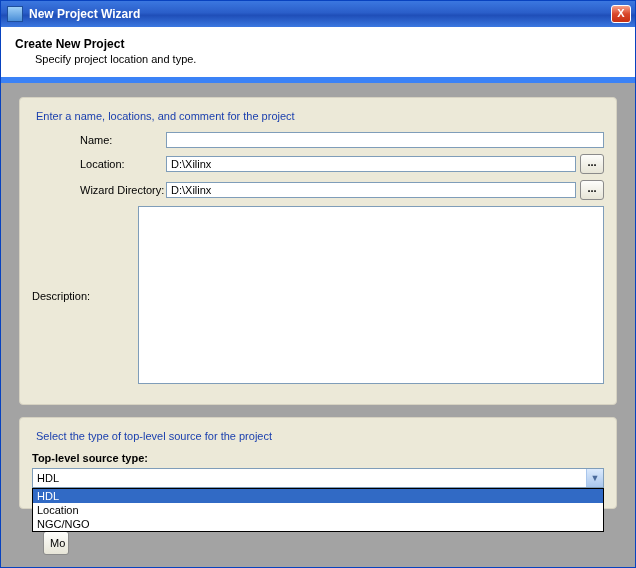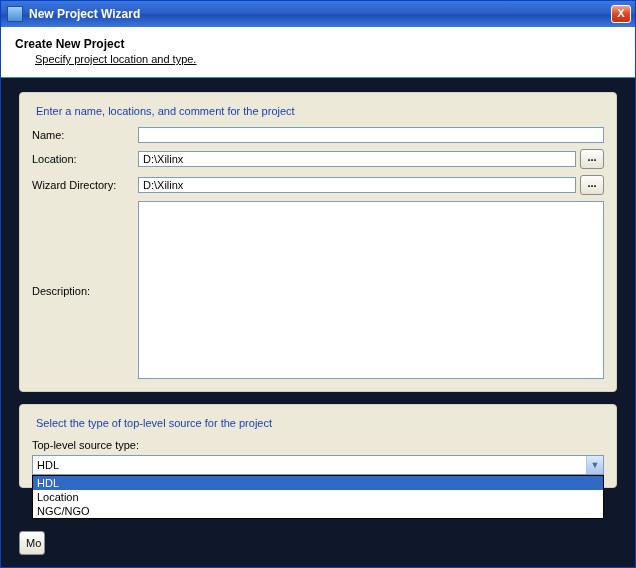--- a/index.html
+++ b/index.html
@@ -9,21 +9,21 @@
     font-size: 11px;
     background: #ece9d8;
     width: 636px;
     height: 568px;
     overflow: hidden;
   }
   .window {
     width: 636px;
     height: 568px;
     border: 1px solid #0842bf;
-    background: #0f172a;
+    background: #a3a3a3;
     display: flex;
     flex-direction: column;
   }
   .titlebar {
     height: 26px;
     background: linear-gradient(to bottom, #3b77e0 0%, #2a5ec9 45%, #1f4eb8 55%, #3b77e0 100%);
     display: flex;
     align-items: center;
     padding: 0 4px 0 6px;
     color: #fff;
@@ -46,63 +46,63 @@
     border-radius: 3px;
     color: #fff;
     font-weight: bold;
     text-align: center;
     line-height: 14px;
     font-size: 11px;
     cursor: pointer;
   }
   .header-panel {
     background: #fff;
-    border-bottom: 1px solid #3b82f6;
+    border-bottom: 6px solid #3b82f6;
     padding: 10px 17px 12px 14px;
   }
   .header-title {
     font-weight: bold;
     font-size: 12px;
     margin-bottom: 2px;
   }
   .header-sub {
     padding-left: 20px;
     color: #000;
-    text-decoration: underline;
   }
   .content {
     flex: 1;
     padding: 14px 18px 10px 18px;
     display: flex;
     flex-direction: column;
     position: relative;
   }
   .group {
     border: 1px solid #d6d2c2;
     border-radius: 4px;
     background: #ece9d8;
-    padding: 12px 12px 12px 12px;
+    padding: 12px 12px 20px 12px;
     margin-bottom: 12px;
     position: relative;
   }
   .group-heading {
     color: #1a3fae;
     font-size: 11px;
     margin: -6px 0 10px 0;
     padding: 0 4px;
     display: inline-block;
   }
   .form-row {
     display: flex;
     align-items: center;
     margin-bottom: 6px;
   }
   .form-row .label {
-    width: 106px;
+    width: 86px;
     color: #000;
+    margin-left: 48px;
   }
   .form-row input[type="text"] {
     flex: 1;
     height: 16px;
     border: 1px solid #7f9db9;
     background: #fff;
     padding: 1px 4px;
     font-family: inherit;
     font-size: 11px;
   }
@@ -132,20 +132,21 @@
     height: 178px;
     border: 1px solid #7f9db9;
     background: #fff;
     resize: none;
     font-family: inherit;
     font-size: 11px;
     padding: 2px 4px;
   }
   .type-label {
     margin-bottom: 4px;
+    font-weight: bold;
   }
   .select-wrap {
     position: relative;
     width: 100%;
   }
   .select-box {
     height: 20px;
     border: 1px solid #7f9db9;
     background: #fff;
     display: flex;
@@ -178,20 +179,21 @@
     padding: 1px 4px;
     cursor: pointer;
   }
   .dropdown .opt.selected {
     background: #316ac5;
     color: #fff;
   }
   .button-row {
     padding: 0 34px 12px 18px;
     display: flex;
+    margin-left: 24px;
   }
   .btn-stub {
     width: 26px;
     height: 24px;
     border: 1px solid #8b8b8b;
     border-radius: 3px;
     background: linear-gradient(to bottom, #fdfdfb, #e7e5d7);
     padding: 2px 6px;
     text-align: left;
     line-height: 18px;

